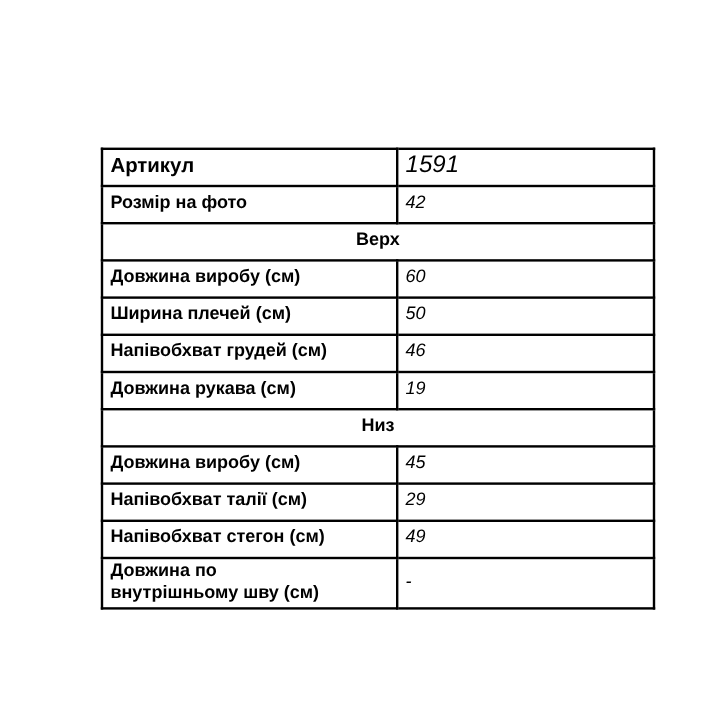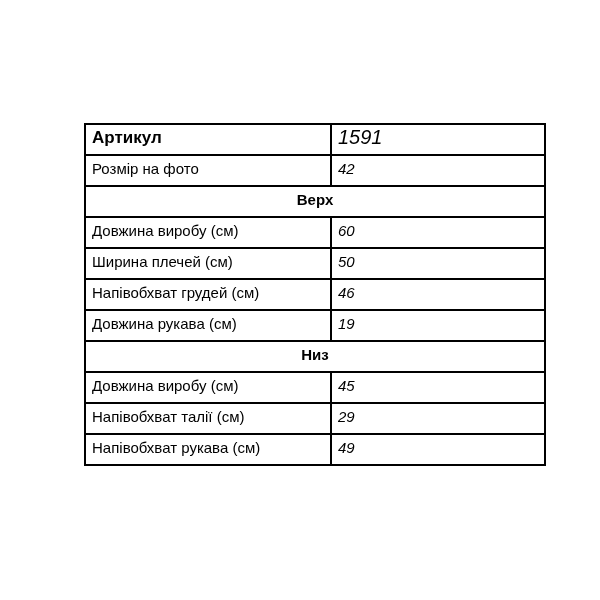--- a/index.html
+++ b/index.html
@@ -35,21 +35,21 @@
     border: 2px solid #000000;
     padding: 1px 6px 4px 6px;
     vertical-align: middle;
     font-size: 15px;
     line-height: 1.18;
     height: 24px;
     margin-left: 40px;
   }
   td.label {
     width: 232px;
-    font-weight: normal;
+    font-weight: bold;
     text-align: left;
   }
   td.value {
     width: 200px;
     font-weight: normal;
     text-align: left;
     font-size: 17px;
     font-style: italic;
   }
   tr.head td.label {
@@ -114,19 +114,26 @@
         </tr>
         <tr>
           <td class="label">Довжина виробу (см)</td>
           <td class="value">45</td>
         </tr>
         <tr>
           <td class="label">Напівобхват талії (см)</td>
           <td class="value">29</td>
         </tr>
         <tr>
-          <td class="label">Напівобхват рукава (см)</td>
+          <td class="label">Напівобхват стегон (см)</td>
           <td class="value">49</td>
+        </tr>
+        <tr>
+          <td class="label multiline">
+            <span class="ml-line">Довжина по</span>
+            <span class="ml-line">внутрішньому шву (см)</span>
+          </td>
+          <td class="value">-</td>
         </tr>
       </tbody>
     </table>
   </div>
 </div>
 
 </body></html>

